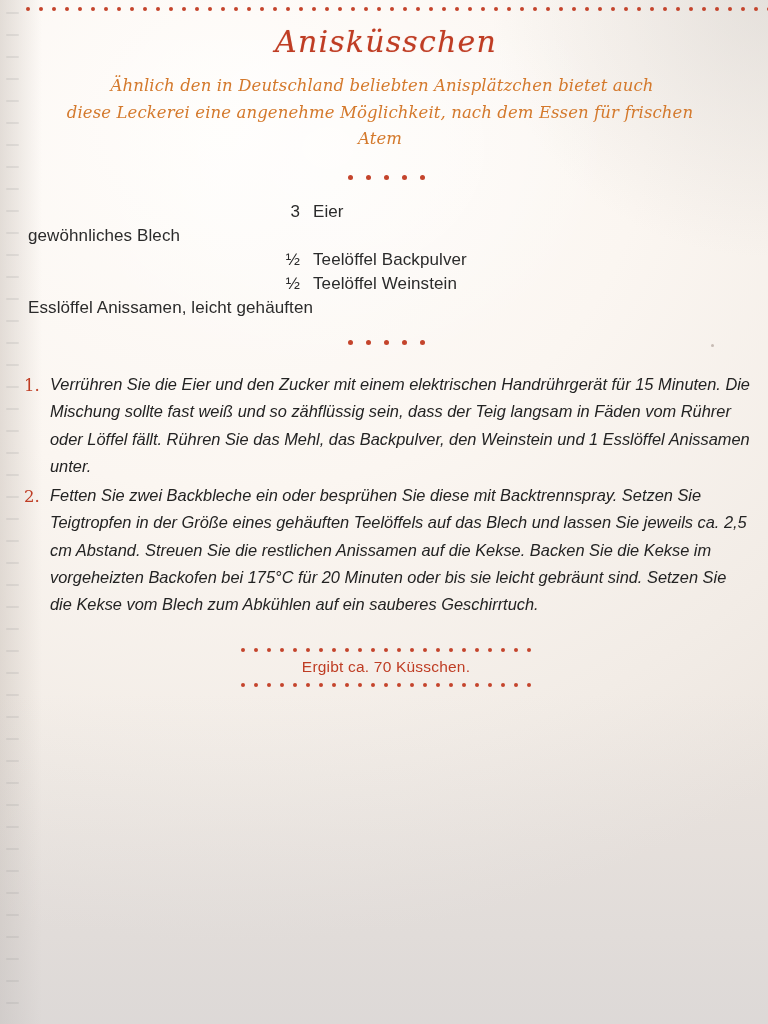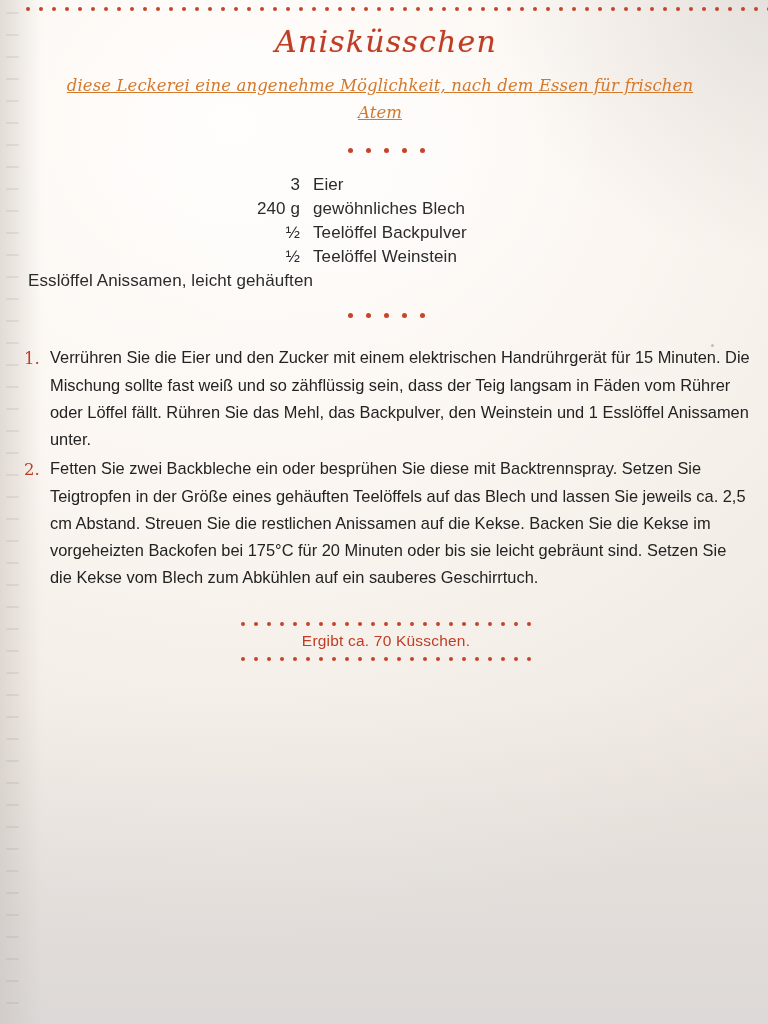--- a/index.html
+++ b/index.html
@@ -113,21 +113,21 @@
     text-align: center;
     color: #d4792c;
     font-family: "DejaVu Serif", serif;
     font-style: italic;
     font-size: 16.5px;
     line-height: 1.62;
     letter-spacing: 0.1px;
   }
   .intro span { display: block; }
   .intro .l1 { transform: translateX(-4px); }
-  .intro .l2 { transform: translateX(-6px); text-decoration: underline; }
+  .intro .l2 { transform: translateX(-6px); }
   .intro .l3 { transform: translateX(2px); }
 
   .dot-sep {
     display: flex;
     justify-content: center;
     gap: 13px;
     margin: 22px 0 0 0;
   }
   .dot-sep i {
     width: 5px; height: 5px;
@@ -177,20 +177,21 @@
     text-align: left;
     color: #bf3d24;
     font-family: "DejaVu Serif", serif;
     font-size: 16.5px;
     padding-top: 1px;
     padding-left: 2px;
   }
   .step-text {
     flex: 1 1 auto;
     padding-right: 0px;
+    font-style: italic;
   }
   .step-text.wide {
     width: 744px;
   }
 
   .yield-block {
     margin: 30px auto 0 auto;
     width: 330px;
     text-align: center;
     position: relative;
@@ -337,38 +338,38 @@
       <i style="top: 958px;"></i>
       <i style="top: 980px;"></i>
       <i style="top: 1002px;"></i>
     </div>
 
   <div class="content">
 
     <h1 class="title">Anisküsschen</h1>
 
     <div class="intro">
+      <span class="l1">Ähnlich den in Deutschland beliebten Anisplätzchen bietet auch</span>
       <span class="l2">diese Leckerei eine angenehme Möglichkeit, nach dem Essen für frischen Atem</span>
     </div>
 
     <div class="dot-sep">
       <i></i>
         <i></i>
         <i></i>
         <i></i>
         <i></i>
     </div>
 
     <div class="ingredients">
       <div class="ing-row">
         <span class="ing-qty">3</span>
         <span class="ing-name">Eier</span>
       </div>
       <div class="ing-row">
-        <span class="ing-qty">240 g</span>
         <span class="ing-name">gewöhnliches Blech</span>
       </div>
       <div class="ing-row">
         <span class="ing-qty">½</span>
         <span class="ing-name">Teelöffel Backpulver</span>
       </div>
       <div class="ing-row">
         <span class="ing-qty">½</span>
         <span class="ing-name">Teelöffel Weinstein</span>
       </div>

